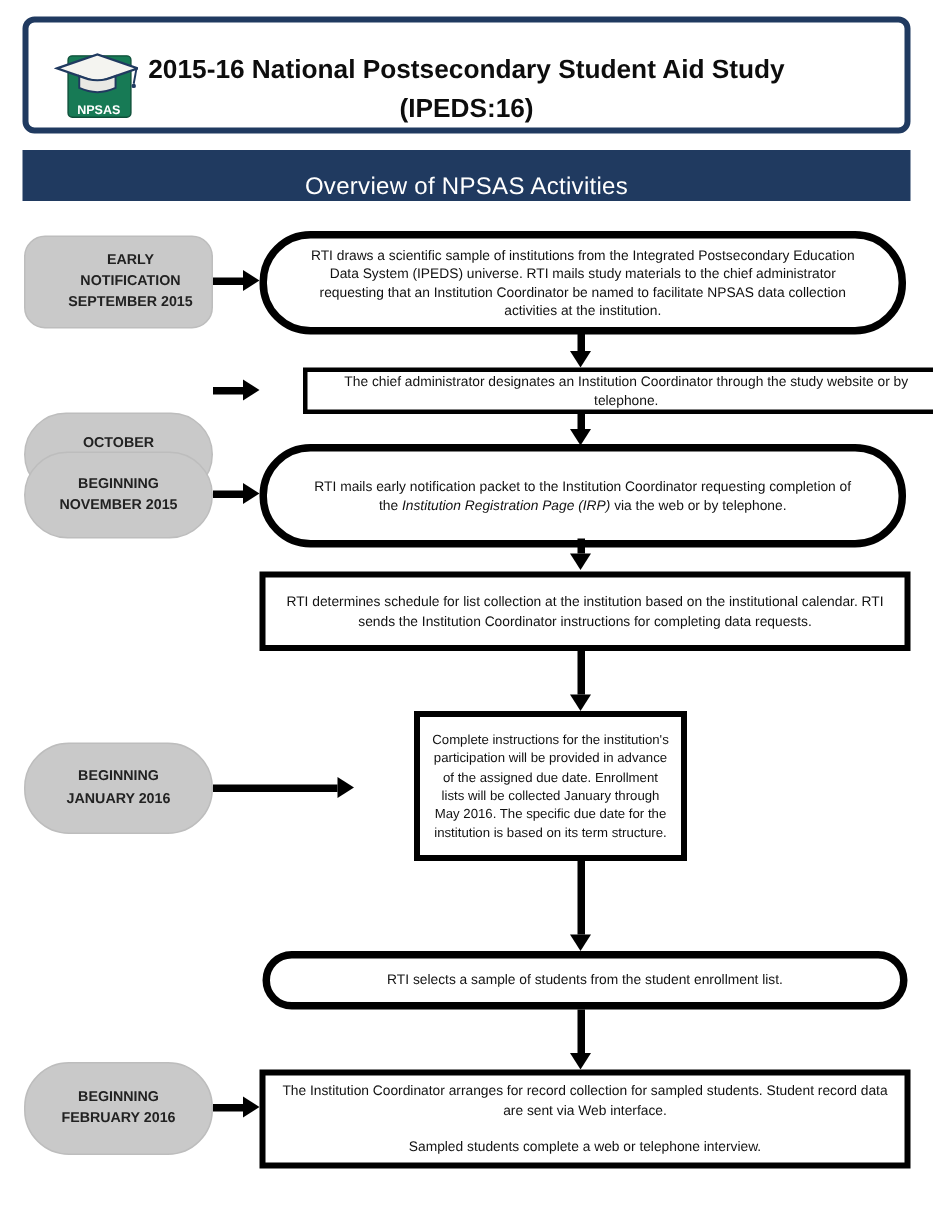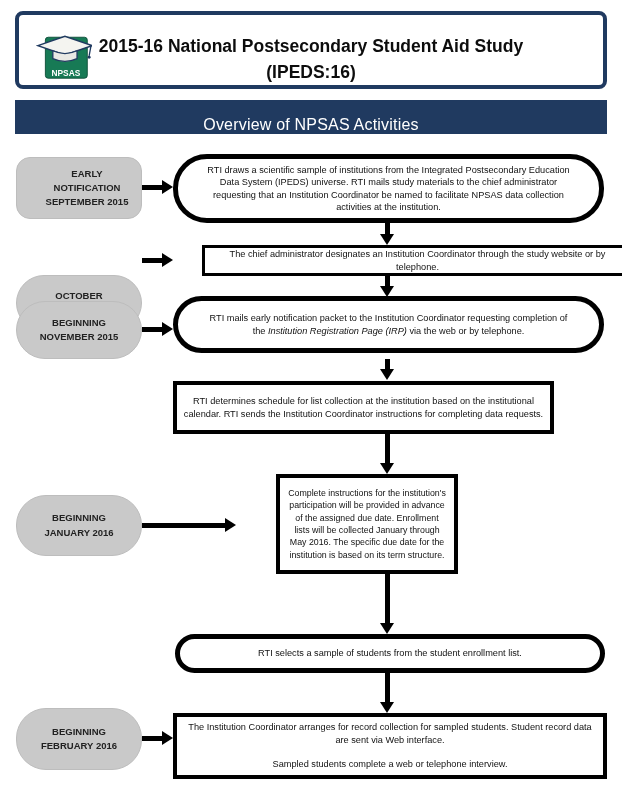--- a/index.html
+++ b/index.html
@@ -90,26 +90,26 @@
 2015</div>
   <div class="h-arrow" style="left:142px;top:258px;width:20px;"></div>
   <div class="flow-box bw3" style="left:173px;top:245px;width:431px;height:31px;padding:0 8px;">
     <span>The chief administrator designates an Institution Coordinator through the study website or by telephone.</span>
   </div>
   <div class="v-arrow" style="left:385px;top:276px;height:10px;"></div>
 
   <div class="pill pill--stadium" style="left:16px;top:301px;height:58px;">BEGINNING
 NOVEMBER 2015</div>
   <div class="h-arrow" style="left:142px;top:327px;width:20px;"></div>
-  <div class="flow-box round" style="left:173px;top:296px;width:431px;height:57px;padding:0 30px;">
+  <div class="flow-box round" style="left:173px;top:296px;width:431px;height:69px;padding:0 30px;">
     <span><span>RTI mails early notification packet to the Institution Coordinator requesting completion of the </span><i>Institution Registration Page (IRP)</i><span> via the web or by telephone.</span></span>
   </div>
   <div class="v-arrow" style="left:385px;top:359px;height:10px;"></div>
 
-  <div class="flow-box bw4" style="left:173px;top:381px;width:381px;height:53px;padding:0 4px;">
+  <div class="flow-box bw4" style="left:173px;top:381px;width:434px;height:53px;padding:0 4px;">
     <span>RTI determines schedule for list collection at the institution based on the institutional calendar. RTI sends the Institution Coordinator instructions for completing data requests.</span>
   </div>
   <div class="v-arrow" style="left:385px;top:434px;height:29px;"></div>
 
   <div class="pill pill--stadium" style="left:16px;top:495px;height:61px;">BEGINNING
 JANUARY 2016</div>
   <div class="h-arrow" style="left:142px;top:523px;width:83px;"></div>
   <div class="flow-box bw4" style="left:236px;top:474px;width:182px;height:100px;padding:0 7px;font-size:8.8px;line-height:1.4;margin-left:40px;">
     <span>Complete instructions for the institution's participation will be provided in advance of the assigned due date. Enrollment lists will be collected January through May 2016. The specific due date for the institution is based on its term structure.</span>
   </div>

